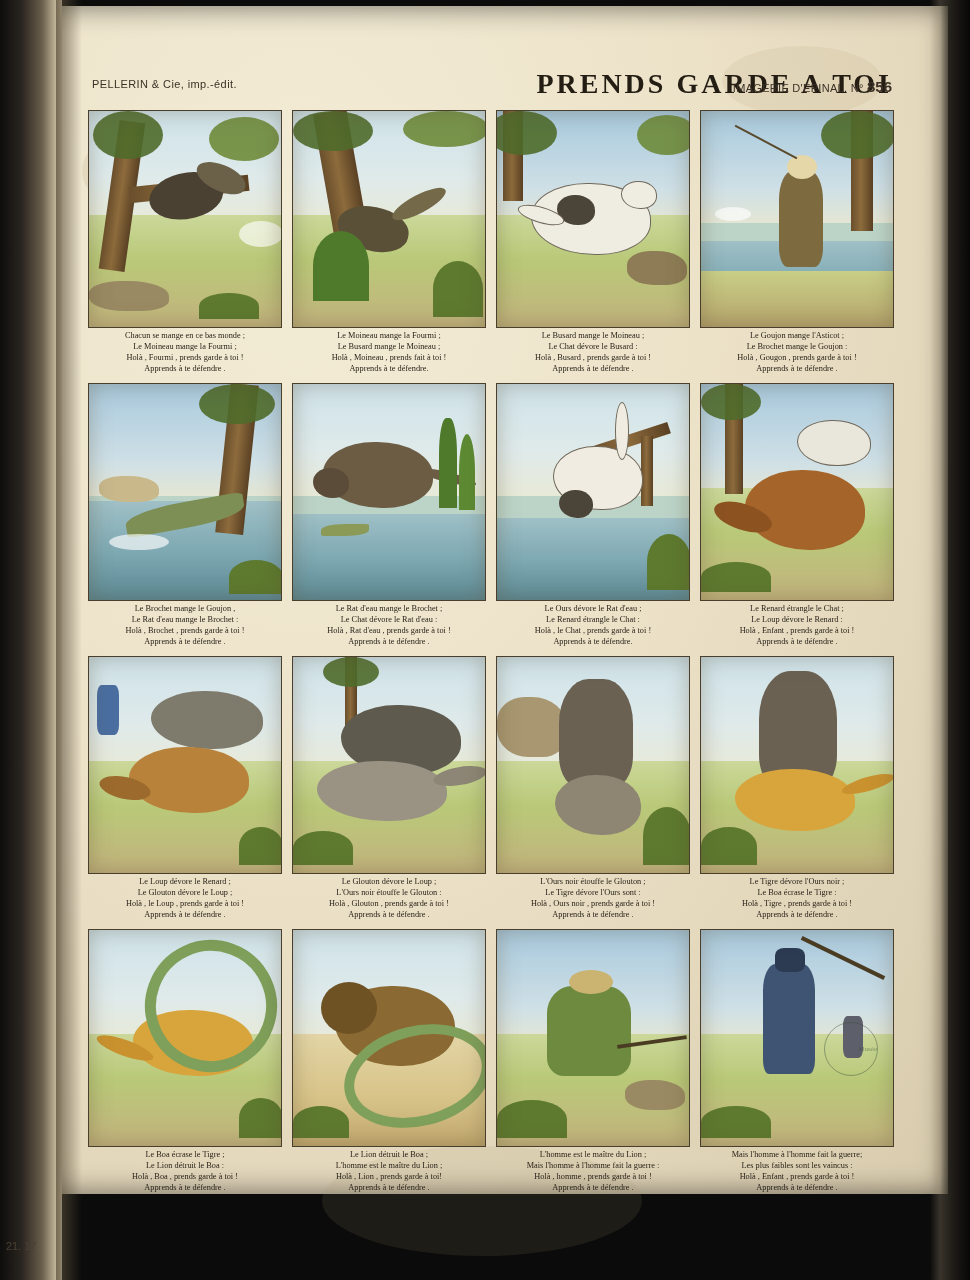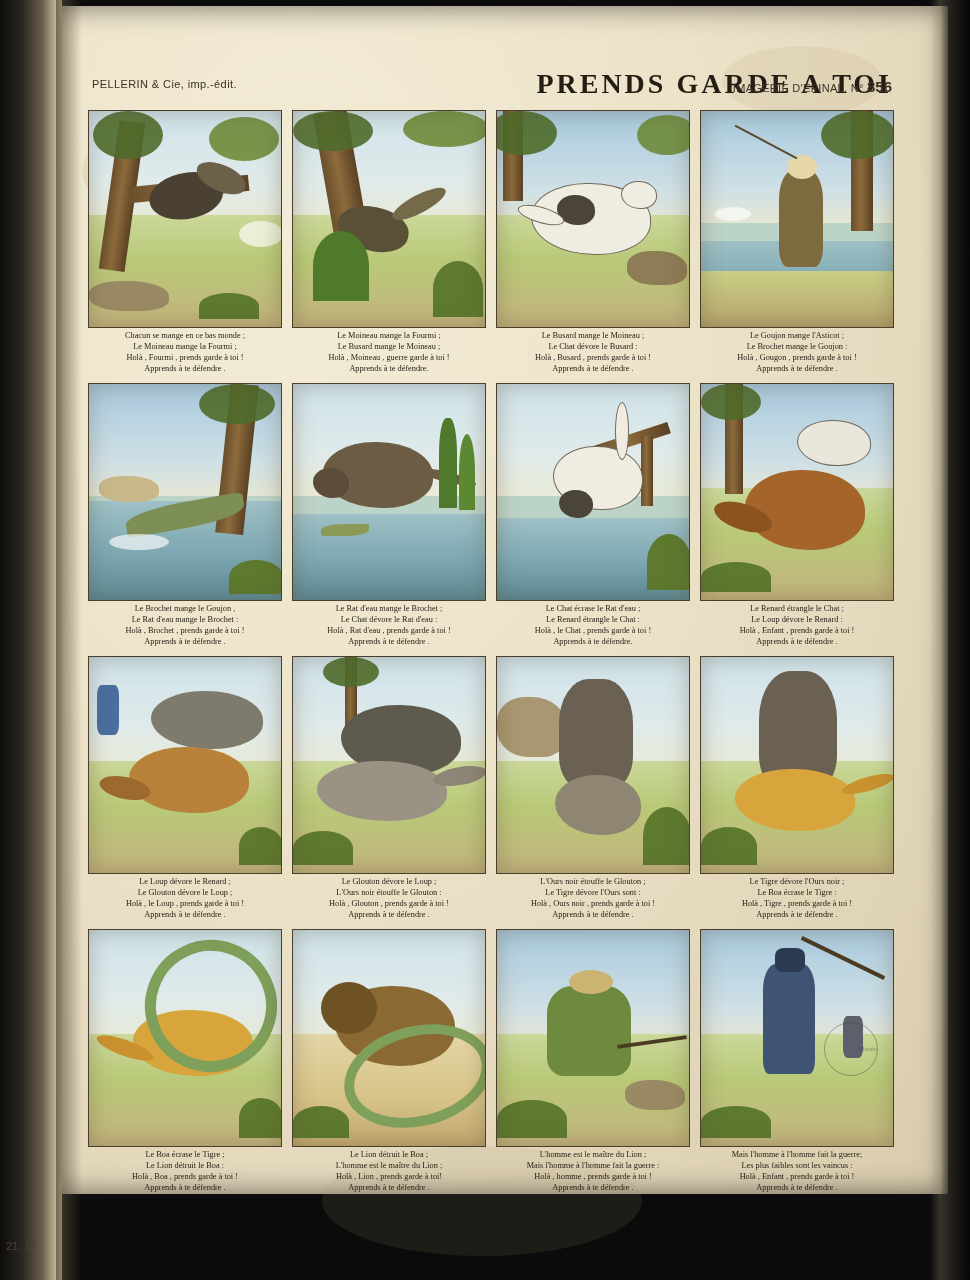--- a/index.html
+++ b/index.html
@@ -151,21 +151,21 @@
           <div class="foliage" style="left:110px;top:0px;width:86px;height:36px;"></div>
           <div class="animal" style="left:44px;top:96px;width:72px;height:44px;background:#5a5038;transform:rotate(10deg);"></div>
           <div class="tail" style="left:96px;top:84px;width:60px;height:18px;background:#746949;transform:rotate(-28deg);"></div>
           <div class="grass" style="left:20px;top:120px;width:56px;height:70px;background:#4f7a2c;border-radius:50% 50% 0 0;"></div>
           <div class="grass" style="left:140px;top:150px;width:50px;height:56px;"></div>
           <div class="vig"></div>
         </div>
         <div class="cap">
           <div>Le Moineau mange la Fourmi ;</div>
           <div>Le Busard mange le Moineau ;</div>
-          <div>Holà , Moineau , guerre garde à toi !</div>
+          <div>Holà , Moineau , prends fait à toi !</div>
           <div>Apprends à te défendre.</div>
         </div>
       </div>
 
       <div class="cell">
         <div class="frame">
           <div class="sky blue"></div>
             <div class="ground"></div>
           <div class="trunk" style="left:6px;top:0px;width:20px;height:90px;"></div>
           <div class="foliage d" style="left:-10px;top:0px;width:70px;height:44px;"></div>
@@ -252,21 +252,21 @@
             <div class="water" style="height:38%;"></div>
           <div class="trunk" style="right:18px;top:50px;width:80px;height:12px;transform:rotate(-18deg);"></div>
           <div class="trunk" style="right:36px;top:52px;width:12px;height:70px;"></div>
           <div class="animal" style="left:56px;top:62px;width:88px;height:62px;background:#f0ece1;border:1px solid #6f685a;"></div>
           <div class="animal" style="left:62px;top:106px;width:34px;height:28px;background:#4b4438;"></div>
           <div class="tail" style="left:118px;top:18px;width:12px;height:56px;background:#f0ece1;border:1px solid #6f685a;border-radius:50%;"></div>
           <div class="grass" style="left:150px;top:150px;width:44px;height:56px;"></div>
           <div class="vig"></div>
         </div>
         <div class="cap">
-          <div>Le Chat écrase le Rat d'eau ;</div>
+          <div>Le Ours dévore le Rat d'eau ;</div>
           <div>Le Renard étrangle le Chat :</div>
           <div>Holà , le Chat , prends garde à toi !</div>
           <div>Apprends à te défendre.</div>
         </div>
       </div>
 
       <div class="cell">
         <div class="frame">
           <div class="sky blue"></div>
             <div class="ground"></div>

